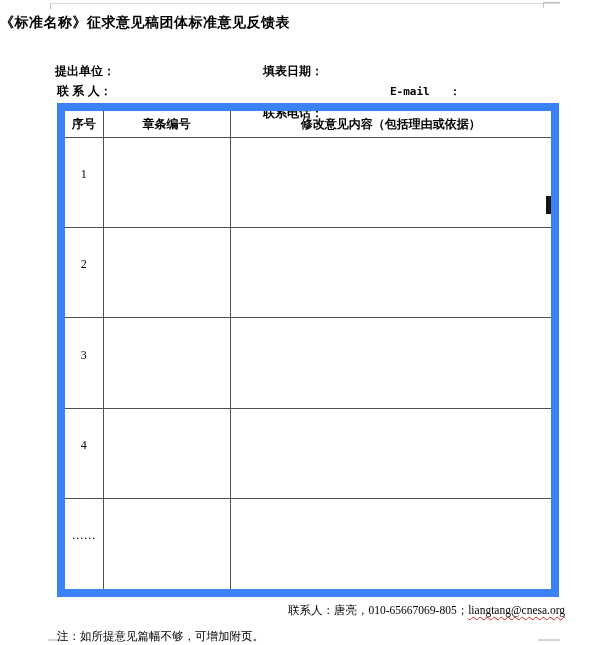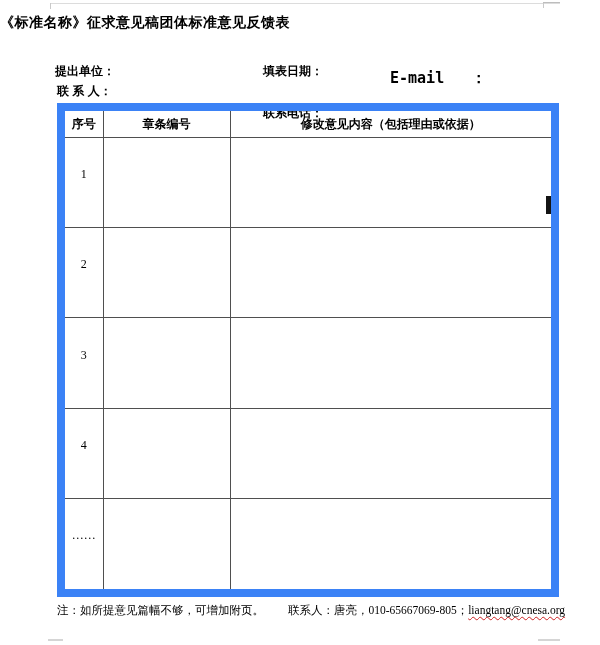--- a/index.html
+++ b/index.html
@@ -34,23 +34,23 @@
   .field{
     position:absolute;
     font-size:12px;font-weight:bold;
     white-space:pre;
   }
   .f-proposer{left:55px;top:63px;}
   .f-date{left:263px;top:63px;}
   .f-contact{left:57px;top:83px;}
   .f-phone{left:263px;top:69px;margin-top:36px;}
   .f-email{
-    left:390px;top:69px;
+    left:390px;top:84px;
     font-family:"DejaVu Sans Mono",monospace;
-    font-size:15px;font-weight:bold;
+    font-size:11px;font-weight:bold;
   }
 
   
   table.feedback{
     position:absolute;left:57px;top:103px;
     width:494px;height:494px;
     border-collapse:collapse;table-layout:fixed;
   }
   table.feedback th,table.feedback td{
     border:1px solid #4f4f4f;
@@ -77,21 +77,21 @@
     background:#141414;
   }
 
   
   .footer{
     position:absolute;top:603px;
     font-family:"Liberation Serif",serif;
     font-size:11.5px;
     white-space:pre;
   }
-  .fn-note{left:57px;}
+  .fn-note{left:57px;margin-top:26px;}
   .fn-contact{left:288px;}
   .fn-contact .email{
     filter:blur(0.7px);
     text-decoration:underline wavy #cc2222 1px;
     text-underline-offset:2px;
   }
 </style>
 </head>
 <body>
 

